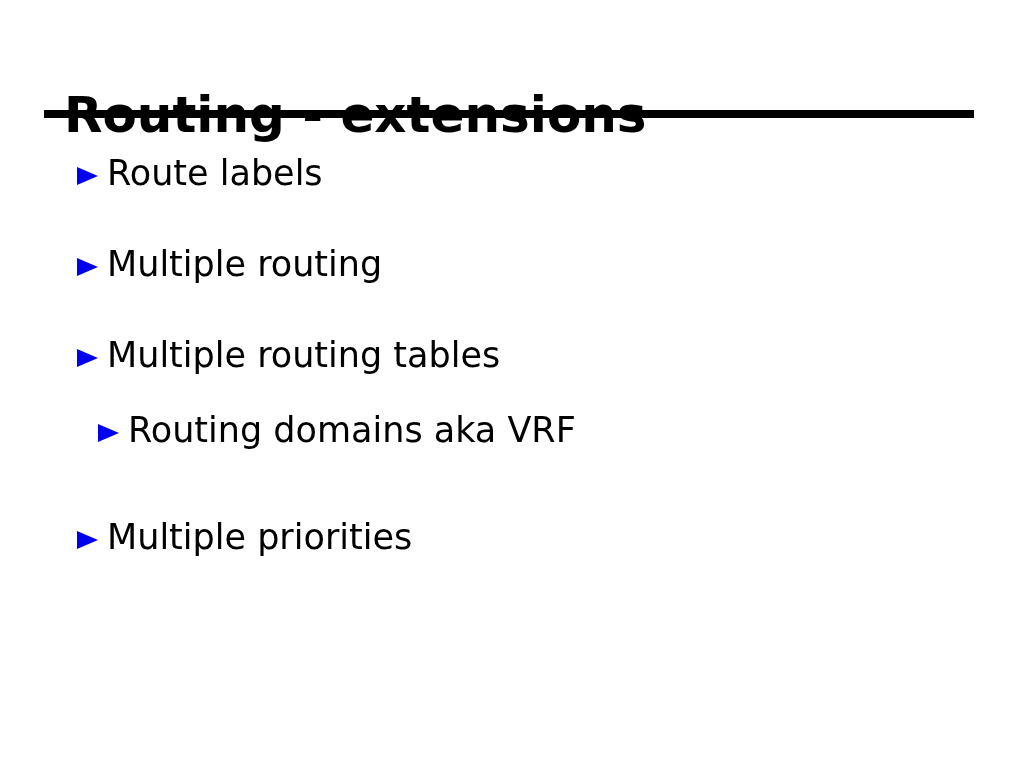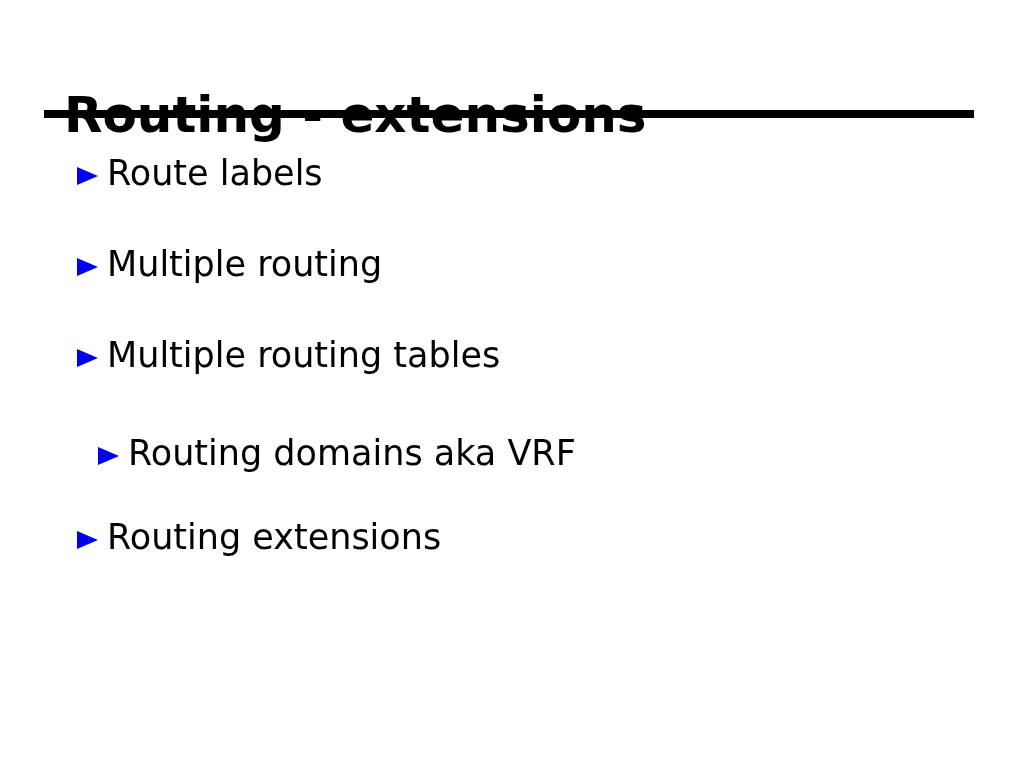--- a/index.html
+++ b/index.html
@@ -40,21 +40,21 @@
   }
   .bullet-row {
     position: absolute;
     left: 77px;
     display: flex;
     align-items: flex-start;
   }
   .bullet-row.b0 { top: 156px; }
   .bullet-row.b1 { top: 247px; }
   .bullet-row.b2 { top: 338px; text-align: right; }
-  .bullet-row.b3 { top: 436px; padding-left: 21px; }
+  .bullet-row.b3 { top: 413px; padding-left: 21px; }
   .bullet-row.b4 { top: 520px; }
   .tri-icon {
     width: 0;
     height: 0;
     border-left: 21px solid #0000ee;
     border-top: 9px solid transparent;
     border-bottom: 9px solid transparent;
     margin-top: 11px;
     margin-right: 9px;
     flex: 0 0 auto;
@@ -92,17 +92,17 @@
       <span class="bullet-label">Multiple routing tables</span>
     </div>
 
     <div class="bullet-row b3">
       <span class="tri-icon"></span>
       <span class="bullet-label">Routing domains aka VRF</span>
     </div>
 
     <div class="bullet-row b4">
       <span class="tri-icon"></span>
-      <span class="bullet-label">Routing extensions</span>
+      <span class="bullet-label">Multiple priorities</span>
     </div>
 
   </div>
 </div>
 
 </body></html>

